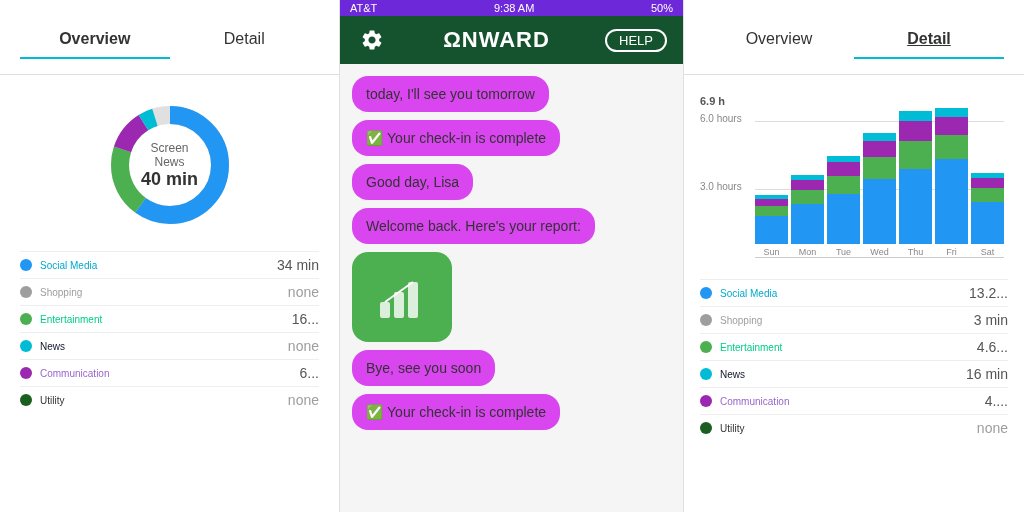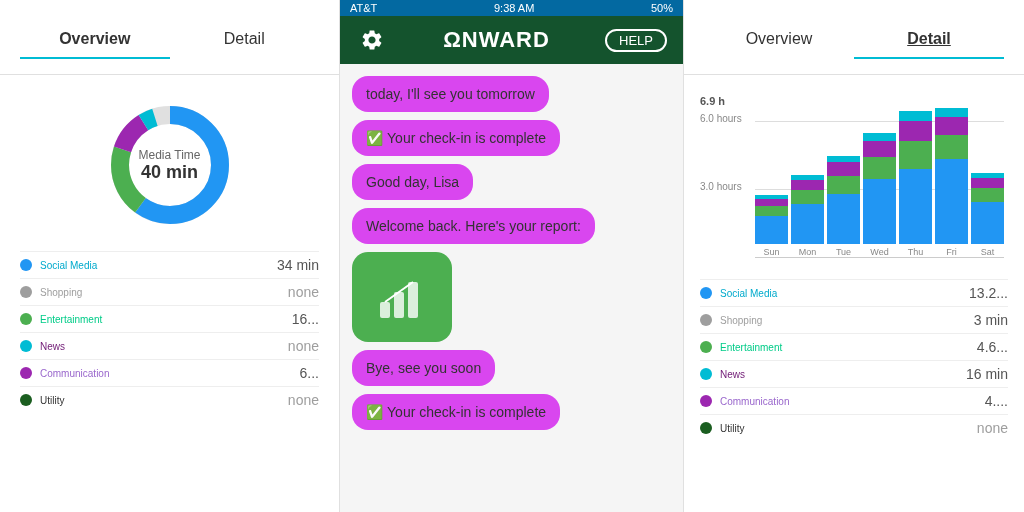--- a/index.html
+++ b/index.html
@@ -125,21 +125,21 @@
     }
     .legend-label {
       font-size: 10px;
     }
     .legend-value {
       font-size: 14px;
       color: #555;
     }
     .legend-label.colored { color: #00aacc; }
     .legend-label.colored-green { color: #00cc88; }
-    .legend-label.colored-cyan { color: #701a75; }
+    .legend-label.colored-cyan { color: #0f172a; }
     .legend-label.colored-purple { color: #9966cc; }
 
     
     .middle-header {
       background: #14532d;
       padding: 8px 16px;
       display: flex;
       align-items: center;
       justify-content: space-between;
     }
@@ -165,21 +165,21 @@
       border: 2px solid white;
       border-radius: 20px;
       padding: 2px 12px;
       color: white;
       font-size: 13px;
       cursor: pointer;
     }
 
     
     .status-bar {
-      background: #0369a1;
+      background: #6d28d9;
       display: flex;
       justify-content: space-between;
       align-items: center;
       padding: 2px 10px;
       font-size: 11px;
       color: white;
     }
 
     
     .chat-area {
@@ -237,21 +237,21 @@
 
         <circle cx="70" cy="70" r="50" fill="none" stroke="#2196f3" stroke-width="18" stroke-dasharray="188.4 314" stroke-dashoffset="0" transform="rotate(-90 70 70)"></circle>
 
         <circle cx="70" cy="70" r="50" fill="none" stroke="#4caf50" stroke-width="18" stroke-dasharray="62.8 314" stroke-dashoffset="-188.4" transform="rotate(-90 70 70)"></circle>
 
         <circle cx="70" cy="70" r="50" fill="none" stroke="#9c27b0" stroke-width="18" stroke-dasharray="34.5 314" stroke-dashoffset="-251.2" transform="rotate(-90 70 70)"></circle>
 
         <circle cx="70" cy="70" r="50" fill="none" stroke="#00bcd4" stroke-width="18" stroke-dasharray="12.6 314" stroke-dashoffset="-285.7" transform="rotate(-90 70 70)"></circle>
       </svg>
       <div class="donut-label">
-        <div class="title">Media Time</div>
+        <div class="title">Screen News</div>
         <div class="value">40 min</div>
       </div>
     </div>
   </div>
 
   <div class="legend">
     <div class="legend-item">
       <div class="legend-left">
         <div class="legend-dot" style="background:#2196f3"></div>
         <span class="legend-label colored">Social Media</span>

